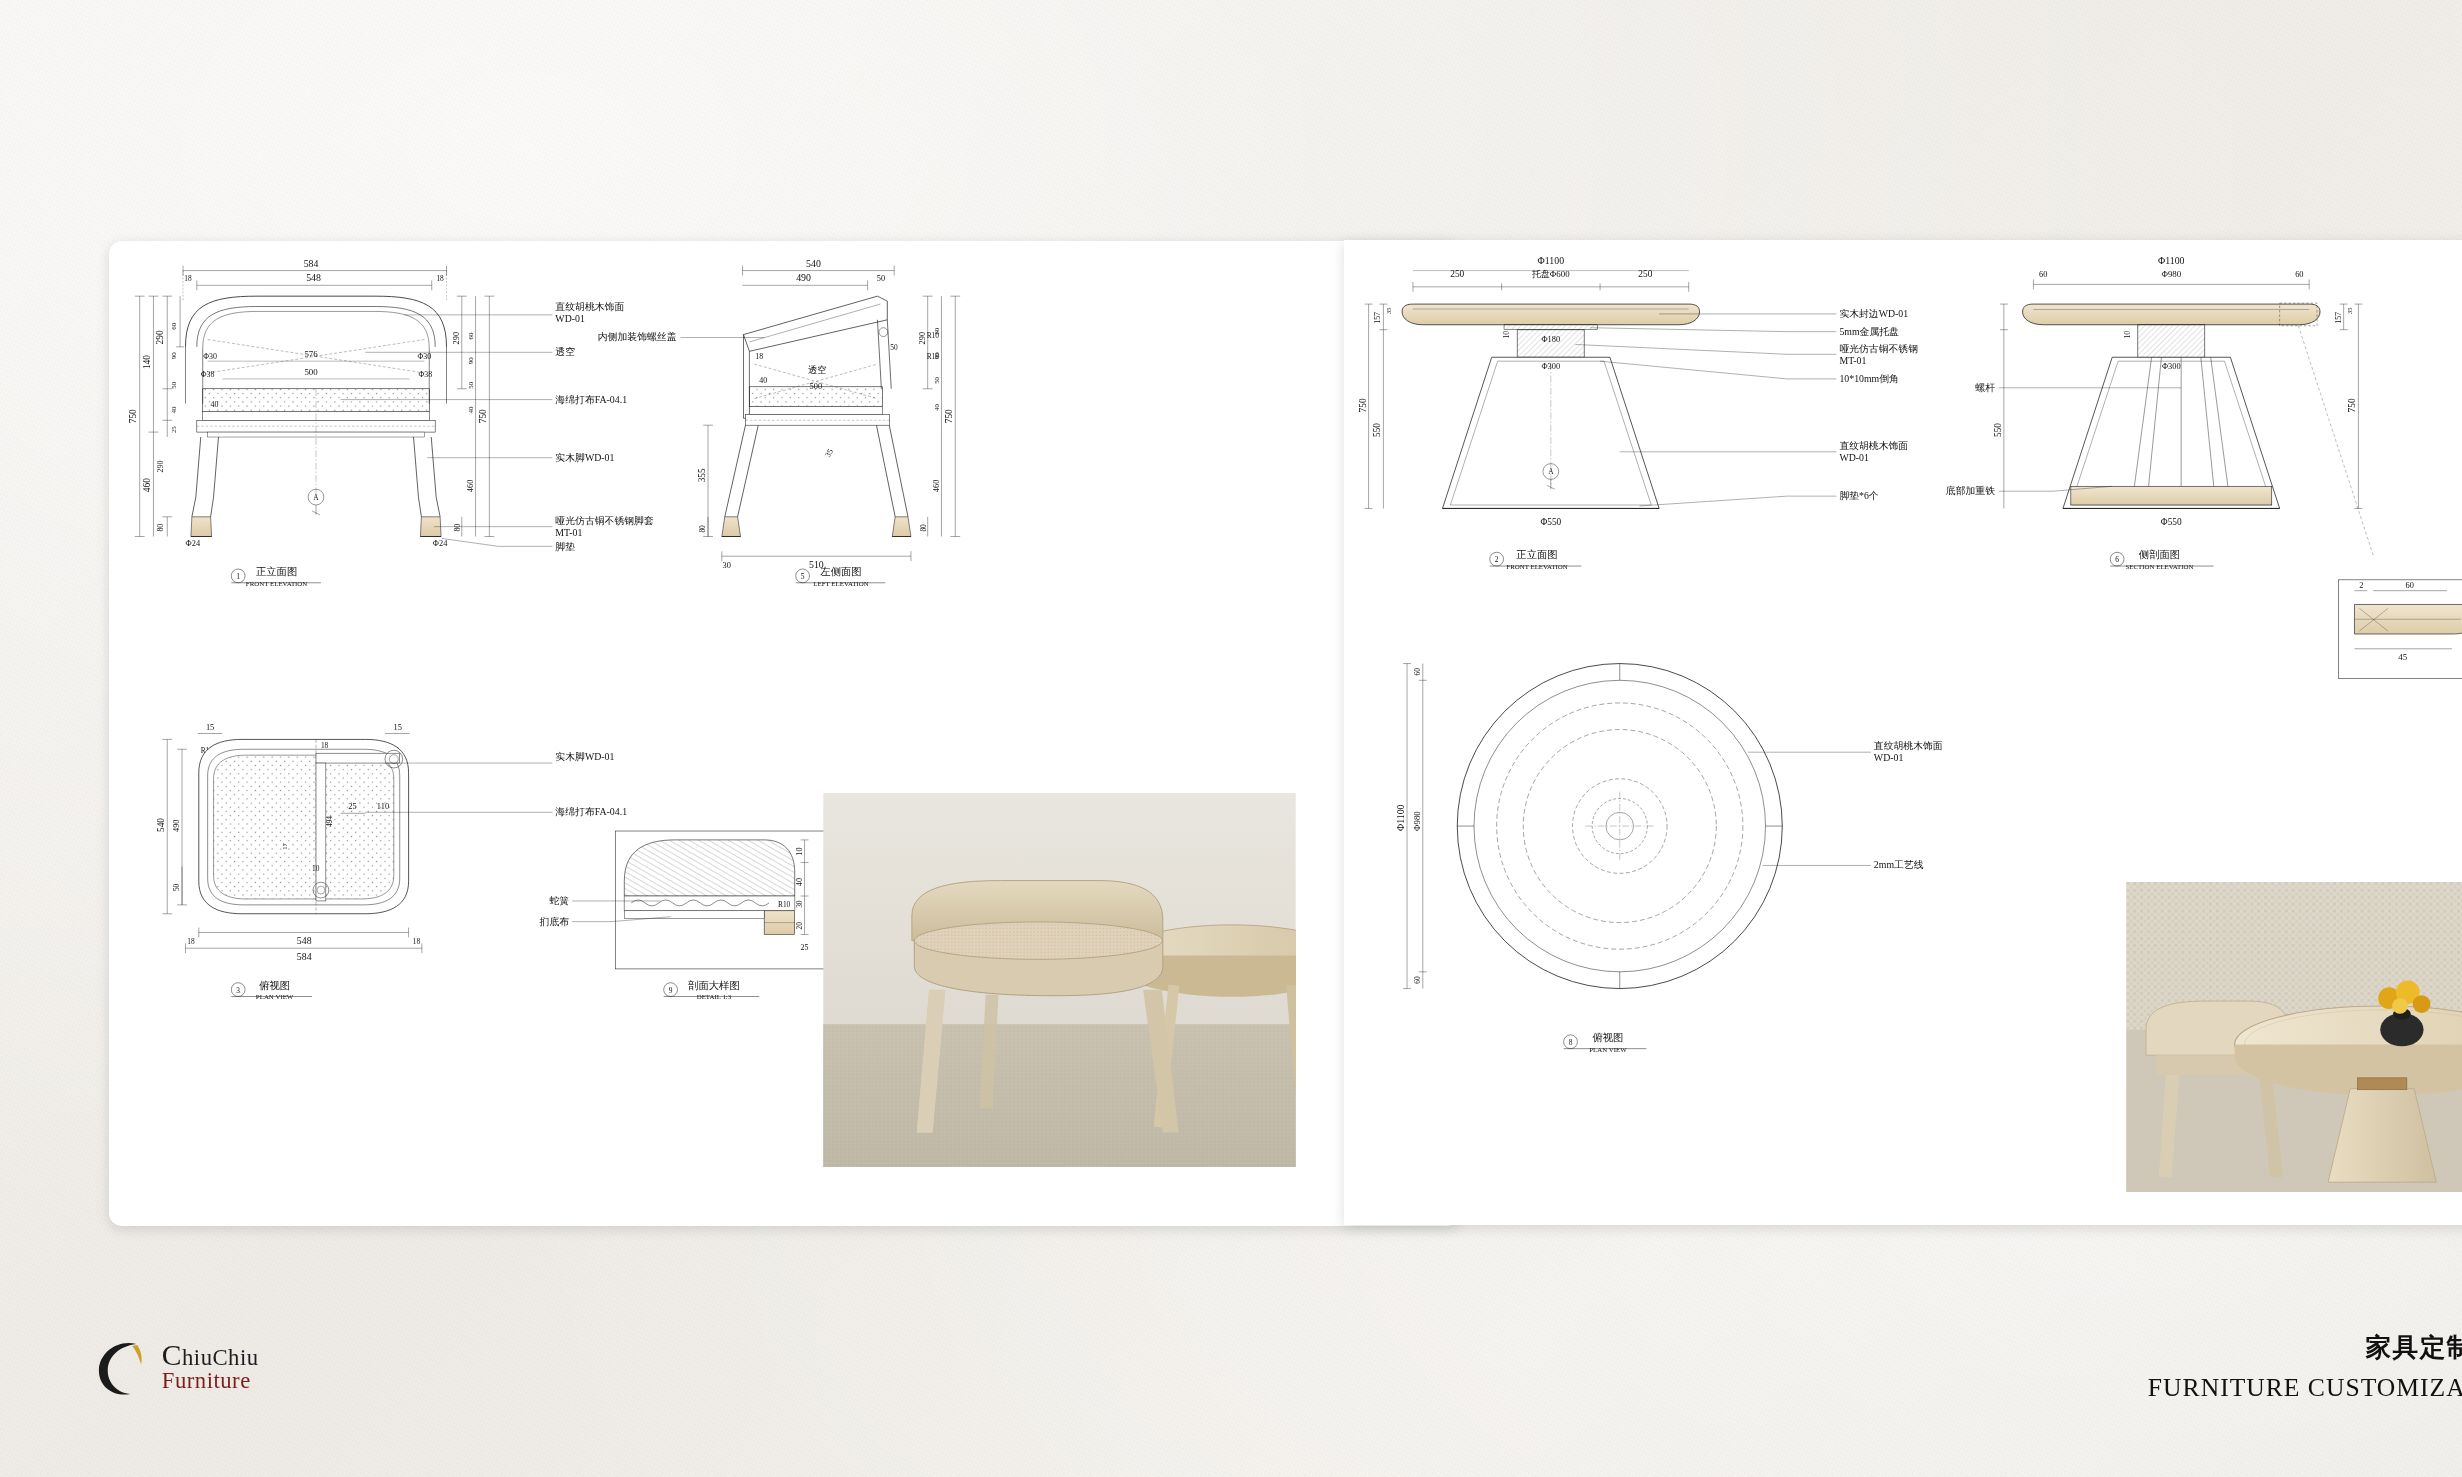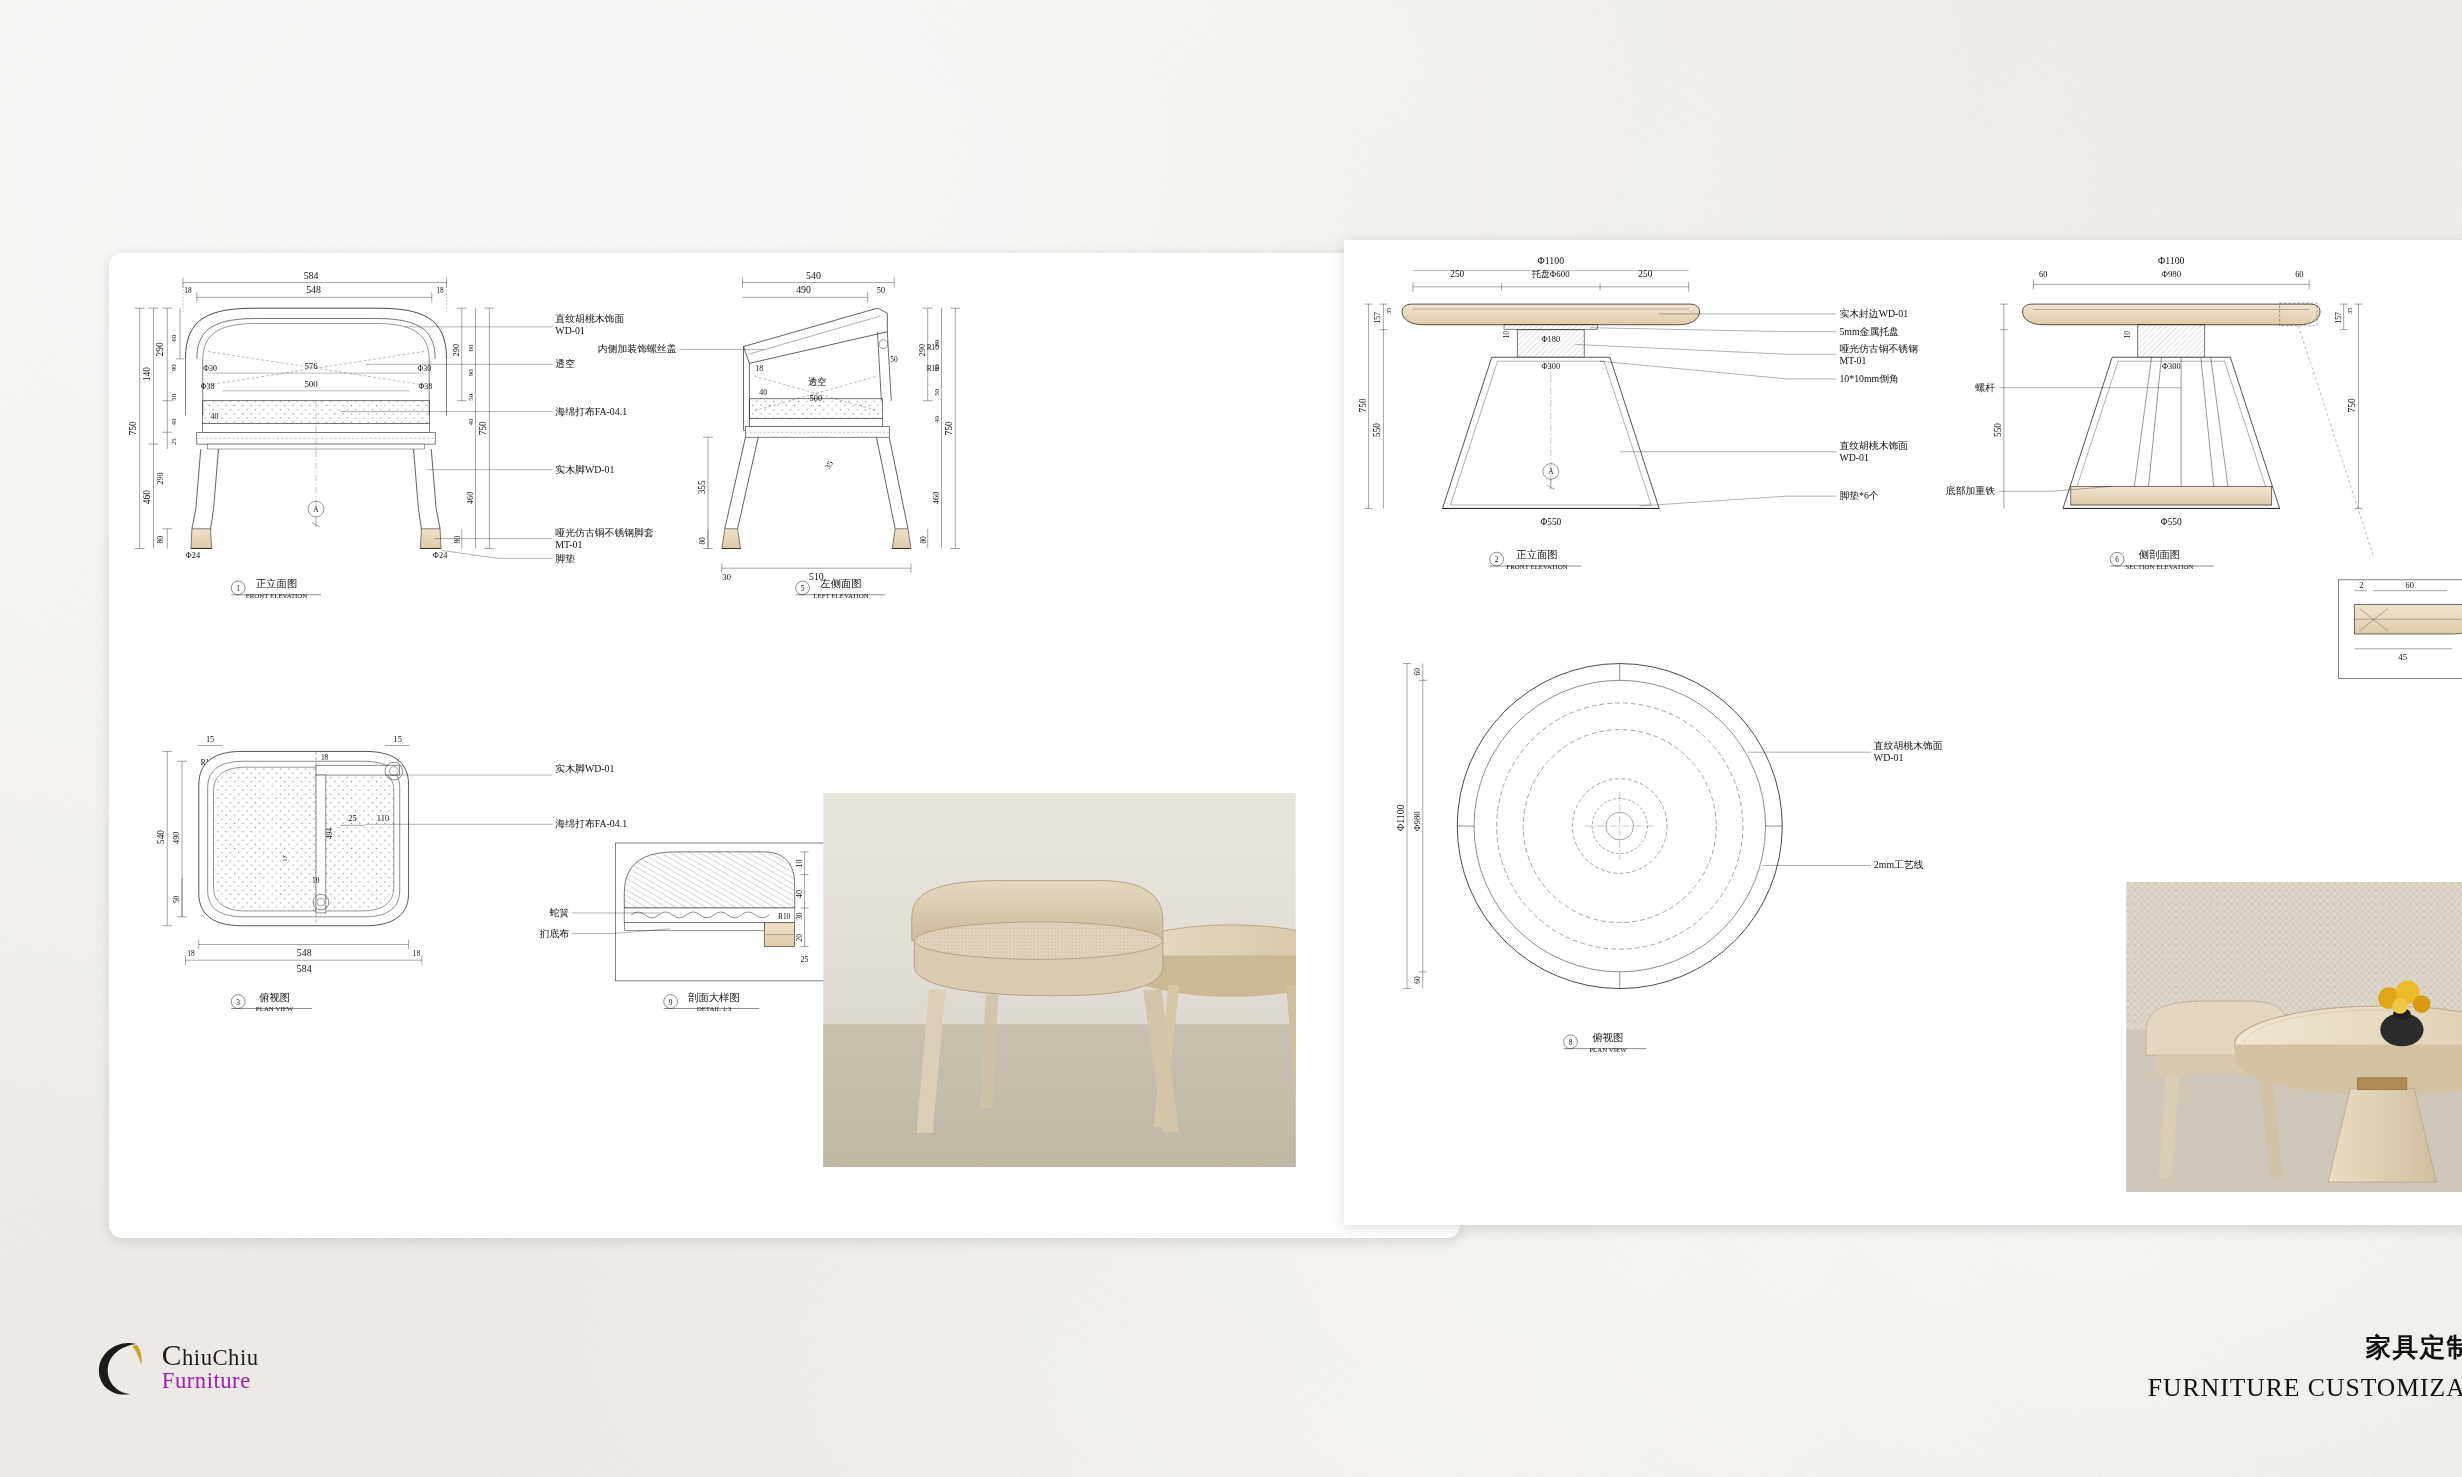--- a/index.html
+++ b/index.html
@@ -22,37 +22,37 @@
     content:"";position:absolute;inset:0;
     background:
       repeating-linear-gradient(114deg, rgba(0,0,0,0.012) 0 1px, rgba(255,255,255,0.012) 1px 3.4px),
       repeating-linear-gradient(24deg, rgba(0,0,0,0.008) 0 1.5px, rgba(255,255,255,0.01) 1.5px 4.4px);
   }
 
   .sheet{
     position:absolute;background:#fff;
     box-shadow:0 3px 12.8px rgba(0,0,0,.13);
   }
-  #sheet-left{left:109px;top:253px;width:1351px;height:985px;border-radius:13px;}
+  #sheet-left{left:109px;top:241px;width:1351px;height:985px;border-radius:13px;}
   #sheet-right{left:1344px;top:240px;width:1172px;height:985px;}
 
   svg{display:block;}
   text{font-family:"Liberation Serif", serif;}
 
   .brand{
     position:absolute;left:94px;top:1325px;width:345px;height:84px;
     display:flex;align-items:center;gap:12.8px;
   }
   .brand-mark{
     width:55px;height:63px;position:relative;
   }
   .brand-mark svg{position:absolute;left:0;top:0;}
   .brand-txt{line-height:1.0;}
   .brand-txt .l1{font-size:22.7px;letter-spacing:0.5px;color:#1d1d1d;text-align:center;}
-  .brand-txt .l2{font-size:22.7px;letter-spacing:0.5px;color:#a21caf;}
+  .brand-txt .l2{font-size:22.7px;letter-spacing:0.5px;color:#7f1d1d;}
   .brand-txt .cap{font-size:29.5px;}
 
   .title-right{
     position:absolute;right:98px;top:1330px;text-align:right;color:#111;
   }
   .title-right .cn{font-size:25.6px;font-weight:bold;letter-spacing:1.5px;font-family:"DejaVu Sans", sans-serif;}
   .title-right .en{font-size:25.6px;letter-spacing:1px;margin-top:7.9px;font-family:"Liberation Serif", serif;}
 
   .photo{position:absolute;overflow:hidden;}
   #photo-chair{left:823px;top:793px;width:473px;height:374px;}

